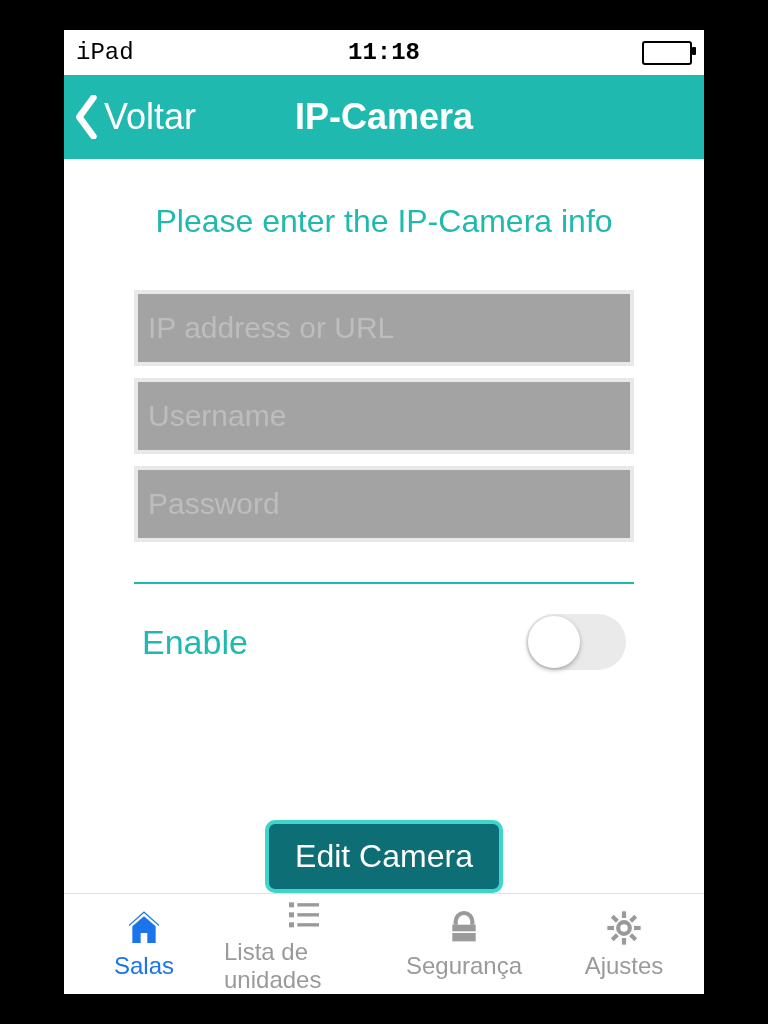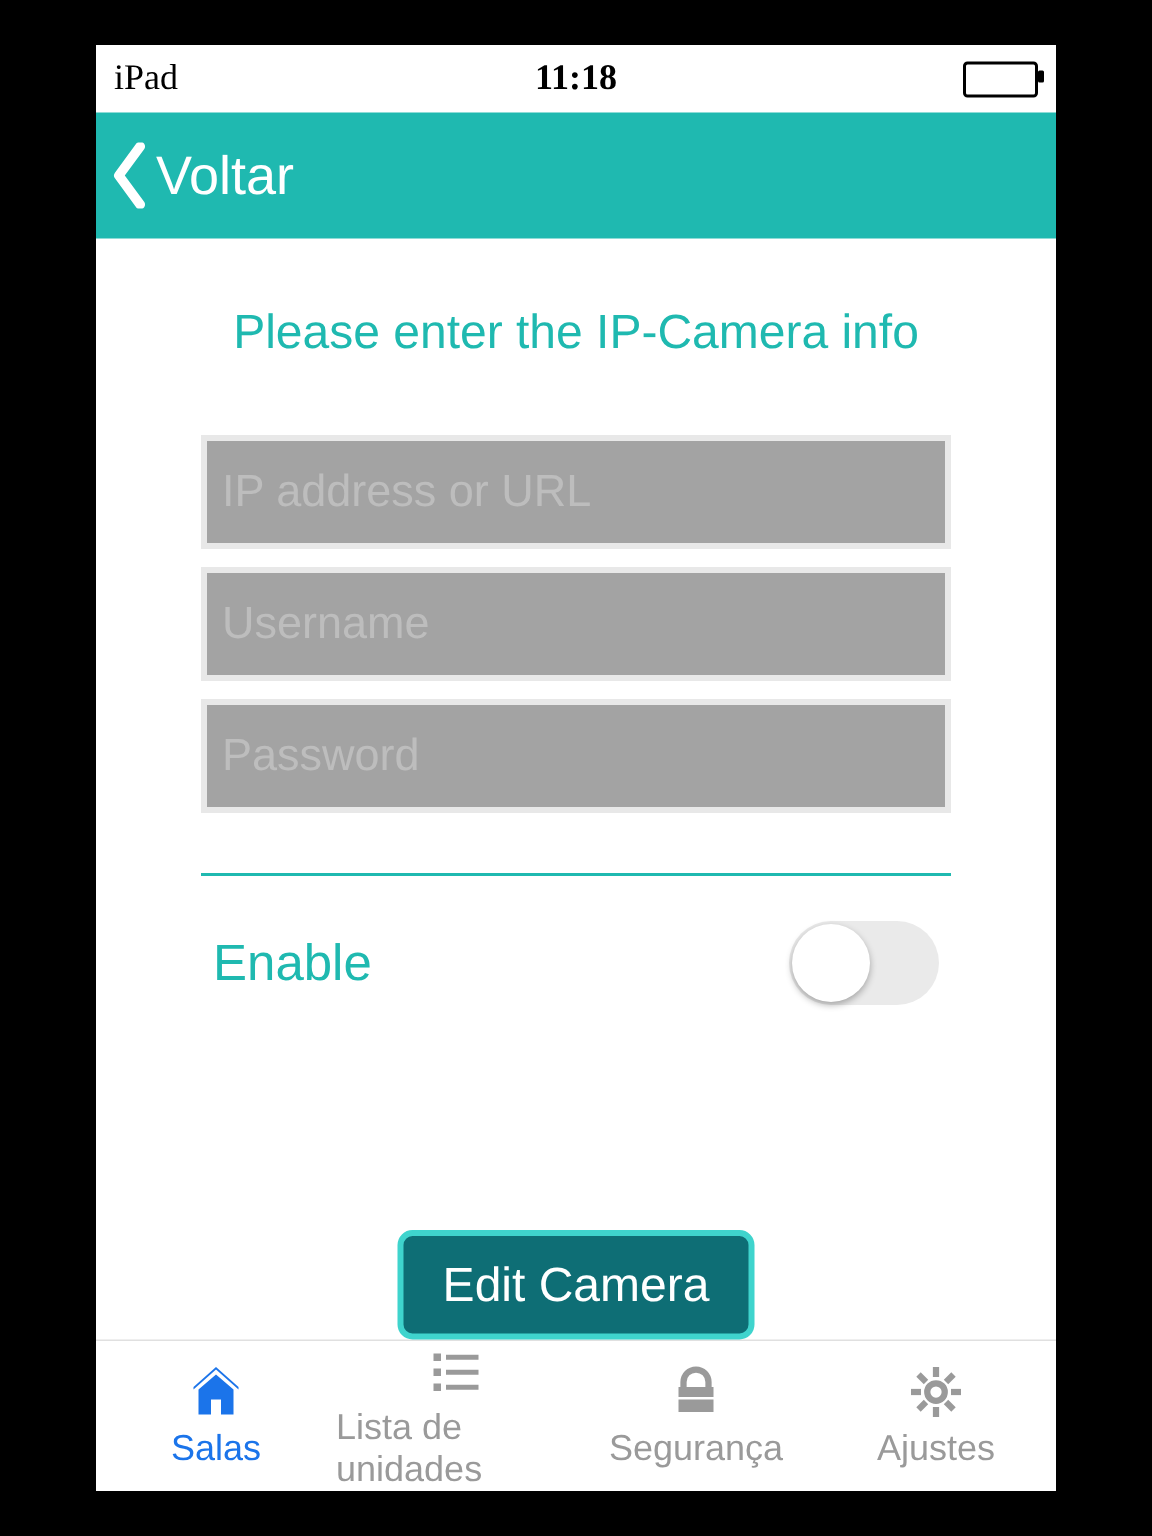--- a/index.html
+++ b/index.html
@@ -23,21 +23,21 @@
   
   .statusbar{
     height:40px;
     background:#fff;
     display:flex;
     align-items:center;
     justify-content:space-between;
     padding:4px 12px;
     font-size:24px;
     color:#000;
-    font-family:Liberation Serif, serif;
+    font-family:Liberation Mono, monospace;
   }
   .statusbar .time{
     font-weight:600;
     position:absolute;
     left:50%;
     transform:translateX(-50%);
   }
   .battery{
     width:46px;height:20px;border:2px solid #000;border-radius:3px;position:relative;
   }
@@ -154,20 +154,21 @@
     <span class="battery"><span class="level"></span></span>
   </div>
 
   <div class="navbar">
     <div class="back">
       <svg viewBox="0 0 20 34">
         <polyline points="15,2 4,17 15,32" fill="none" stroke="#fff" stroke-width="5" stroke-linecap="round" stroke-linejoin="round"></polyline>
       </svg>
       <span>Voltar</span>
     </div>
+    <div class="title">IP-Camera</div>
   </div>
 
   <div class="content">
     <div class="prompt">Please enter the IP-Camera info</div>
 
     <div class="field">
       <input type="text" placeholder="IP address or URL" style="">
     </div>
     <div class="field">
       <input type="text" placeholder="Username" style="">

